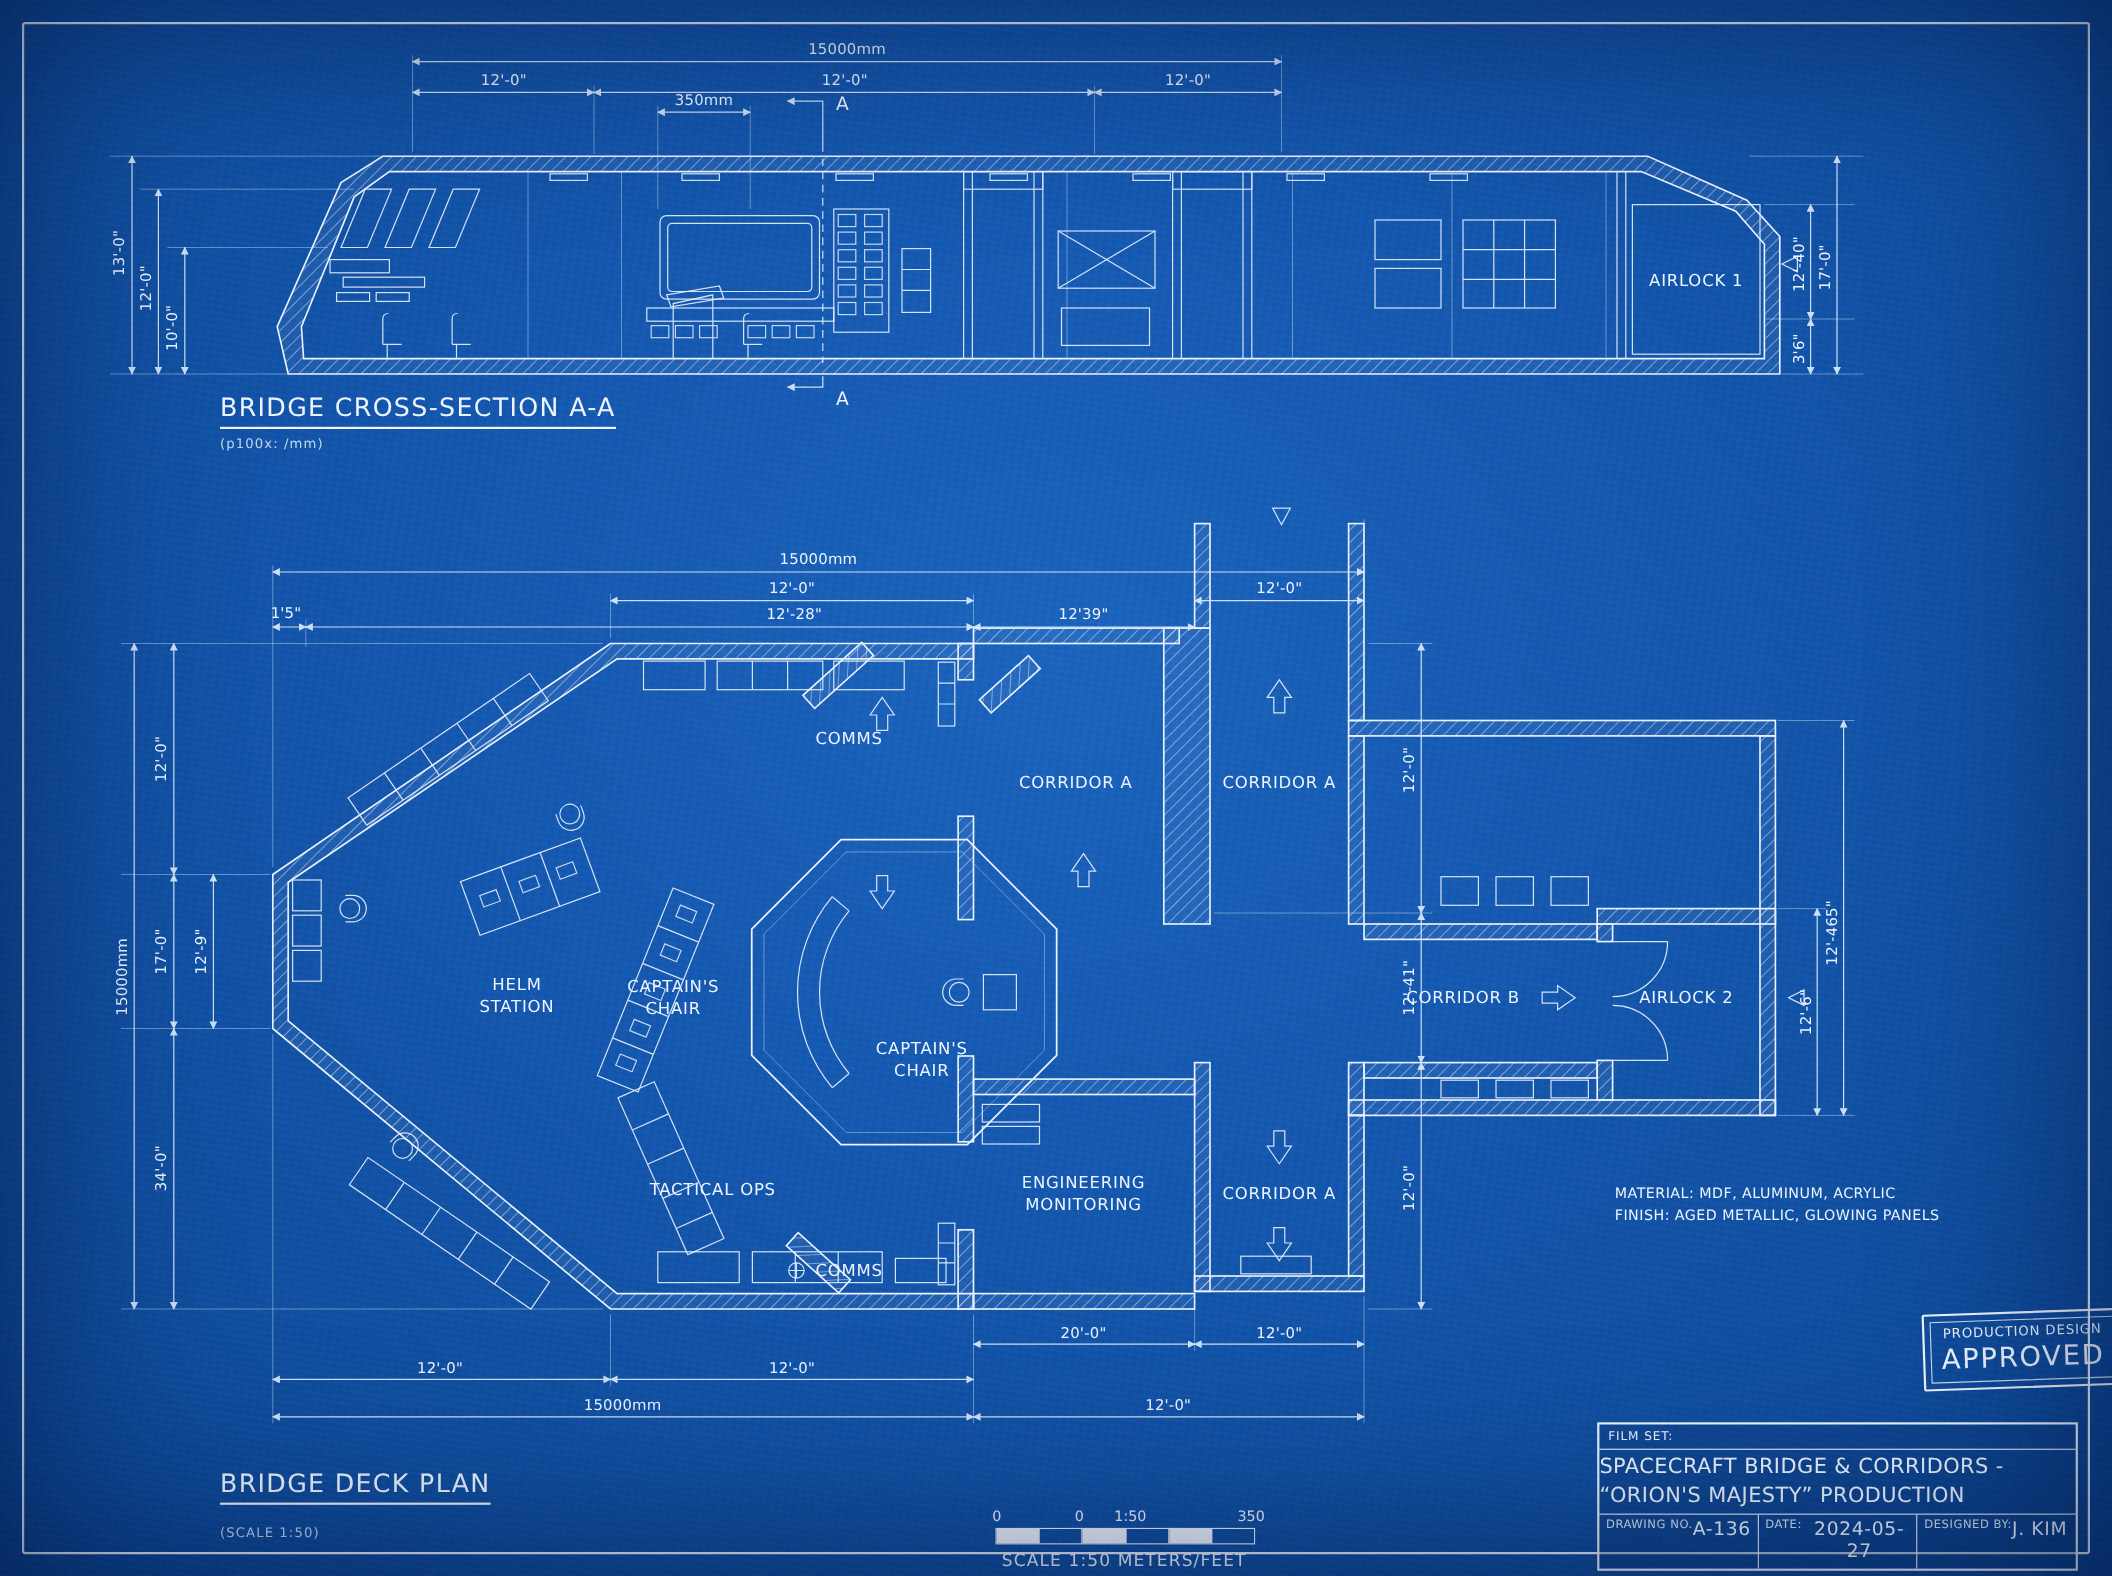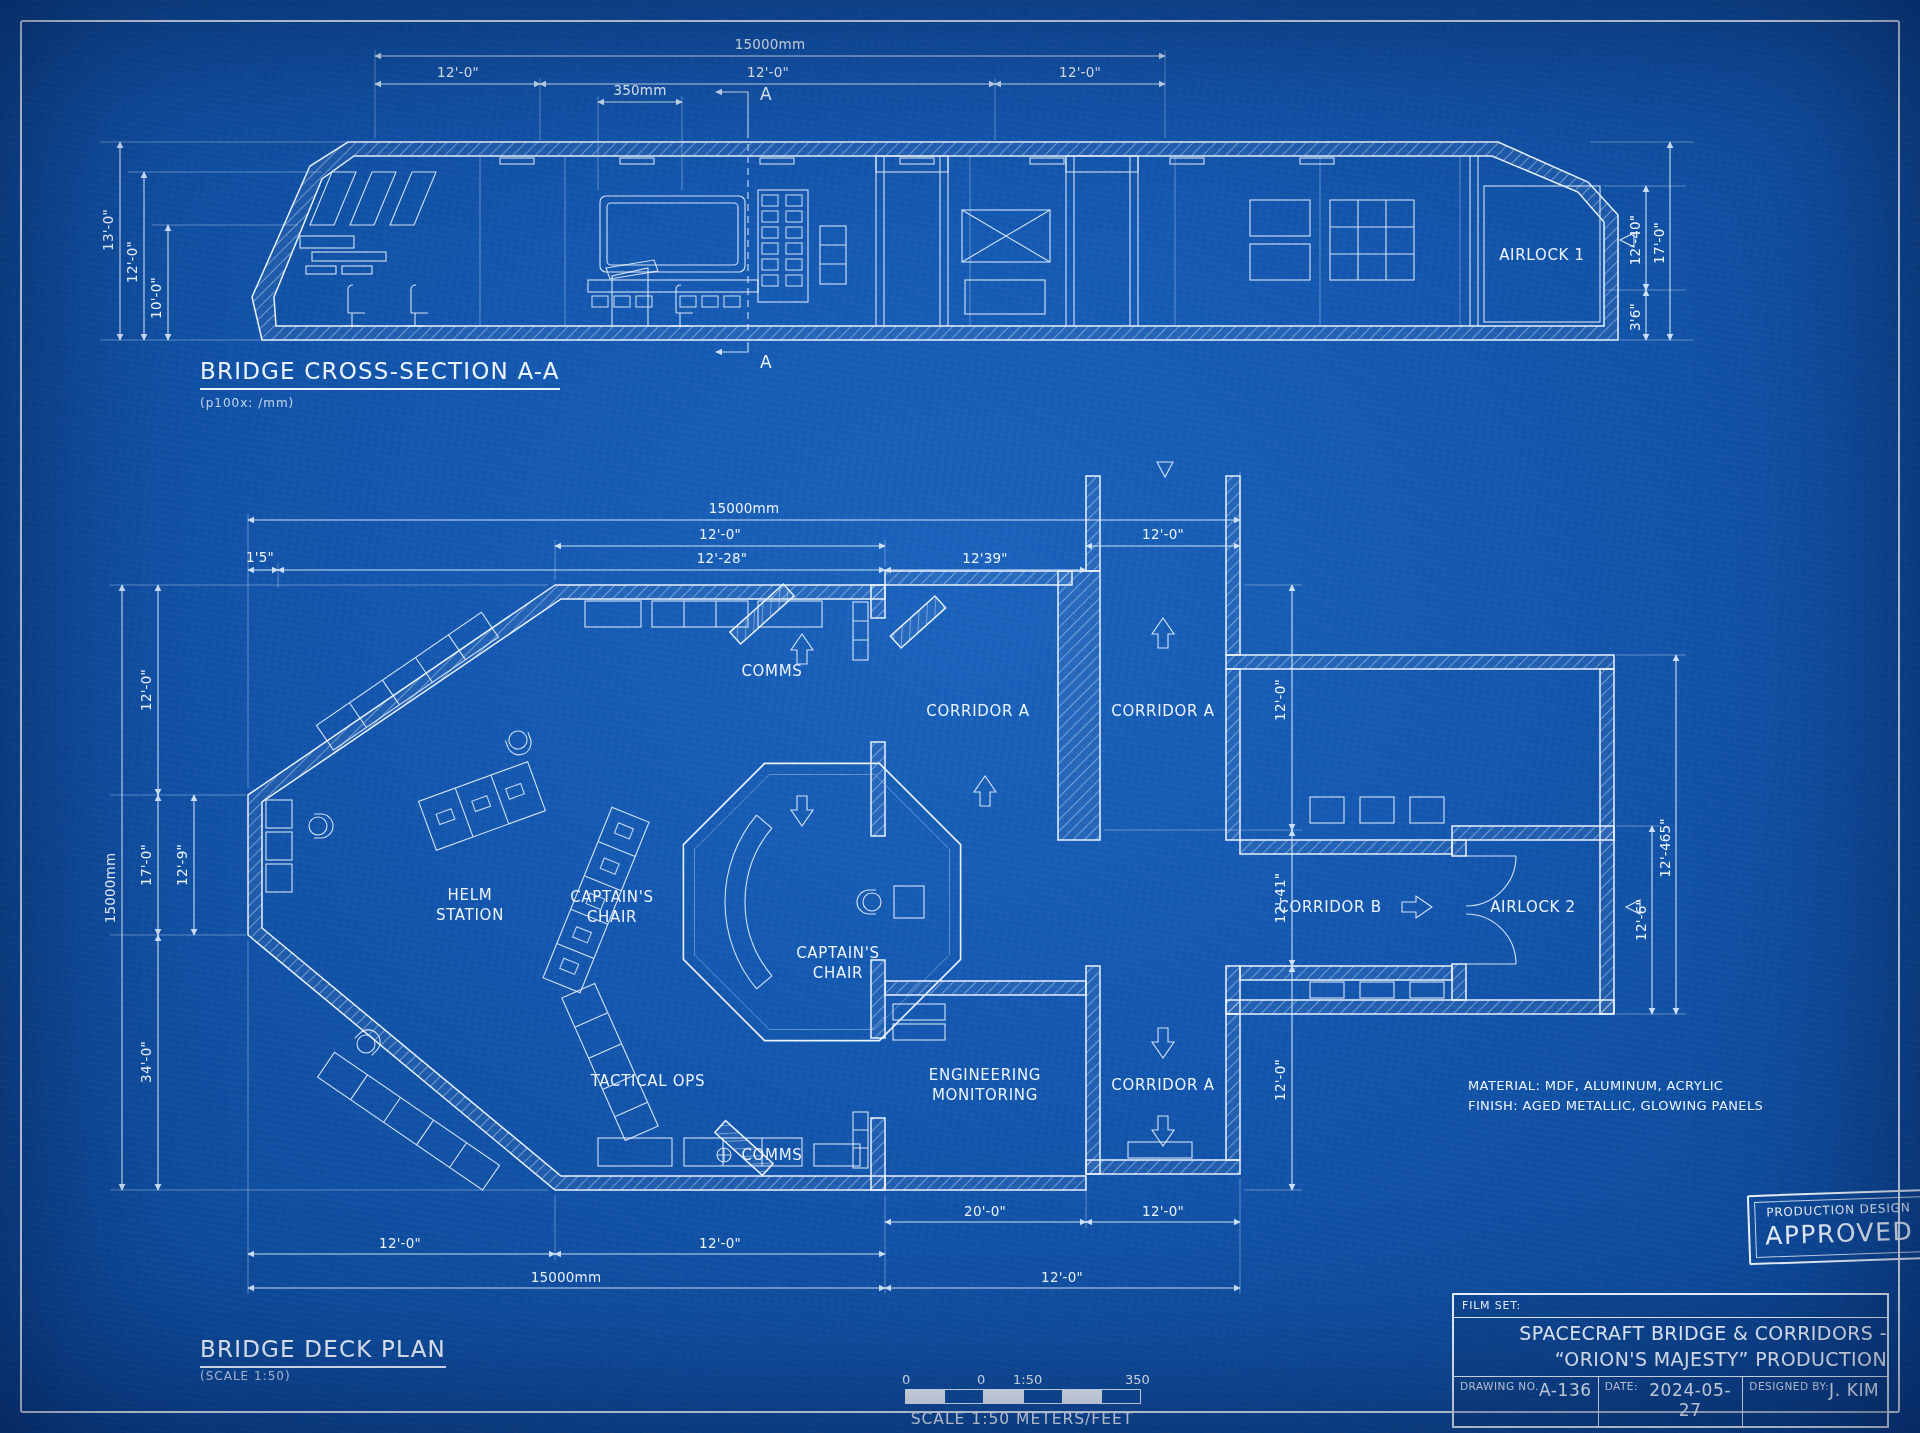--- a/index.html
+++ b/index.html
@@ -25,21 +25,21 @@
   .ov{position:absolute;}
   .big-title{font-size:23px;letter-spacing:1.2px;border-bottom:2px solid #ecf4ff;padding-bottom:4px;display:inline-block;}
   .sub{font-size:12px;opacity:.8;letter-spacing:1px;}
   .notes{font-size:13px;line-height:1.55;letter-spacing:.4px;}
   .stamp{width:168px;border:2px solid #ecf4ff;padding:5px;transform:rotate(-2deg);text-align:center;border-radius:2px;}
   .stamp-in{border:1px solid rgba(236,244,255,.85);padding:3px 4px 6px;}
   .stamp-l1{font-size:12px;letter-spacing:.8px;}
   .stamp-l2{font-size:25px;letter-spacing:1.5px;margin-top:2px;}
   .tb{left:1452px;top:1293px;width:437px;border:2.5px solid #ecf4ff;box-sizing:border-box;background:rgba(10,50,110,.25);}
   .tb-r1{height:22px;border-bottom:1.5px solid #ecf4ff;font-size:11px;letter-spacing:.8px;line-height:22px;padding-left:8px;}
-  .tb-r2{height:58px;border-bottom:1.5px solid #ecf4ff;display:flex;flex-direction:column;justify-content:center;text-align:right;font-size:19px;letter-spacing:.4px;line-height:1.35;}
+  .tb-r2{height:58px;border-bottom:1.5px solid #ecf4ff;display:flex;flex-direction:column;justify-content:center;text-align:left;font-size:19px;letter-spacing:.4px;line-height:1.35;}
   .tb-r3{display:flex;height:49px;}
   .tb-cell{flex:1;border-right:1.5px solid #ecf4ff;display:flex;flex-direction:row;}
   .tb-cell:last-child{border-right:none;}
   .tb-cl{font-size:10.5px;letter-spacing:.5px;padding:3px 0 0 6px;opacity:.9;}
   .tb-cv{font-size:17px;text-align:center;margin-top:3px;letter-spacing:.6px;}
   .sb{left:905px;top:1372px;width:240px;}
   .sb-labels{position:relative;height:17px;font-size:13px;}
   .sb-labels span{position:absolute;top:0;}
   .sb-bar{display:flex;height:13px;width:234px;border:1.5px solid #ecf4ff;box-sizing:content-box;}
   .sb-seg{flex:1;border-right:1.5px solid #ecf4ff;}
@@ -431,21 +431,21 @@
       <text class="dt" x="1062" y="1282">12'-0"</text>
     </g>
   </svg>
 
   <div class="ov" style="left:200px;top:358px;">
     <div class="big-title">BRIDGE CROSS-SECTION A-A</div>
     <div class="sub" style="margin-top:6px;">(p100x: /mm)</div>
   </div>
   <div class="ov" style="left:200px;top:1336px;">
     <div class="big-title">BRIDGE DECK PLAN</div>
-    <div class="sub" style="margin-top:1px;">(SCALE 1:50)</div>
+    <div class="sub" style="margin-top:18px;">(SCALE 1:50)</div>
   </div>
 
   <div class="ov notes" style="left:1468px;top:1076px;">
     <div>MATERIAL: MDF, ALUMINUM, ACRYLIC</div>
     <div>FINISH:  AGED METALLIC, GLOWING PANELS</div>
   </div>
 
   <div class="ov stamp" style="left:1748px;top:1192px;">
     <div class="stamp-in">
       <div class="stamp-l1">PRODUCTION DESIGN</div>

